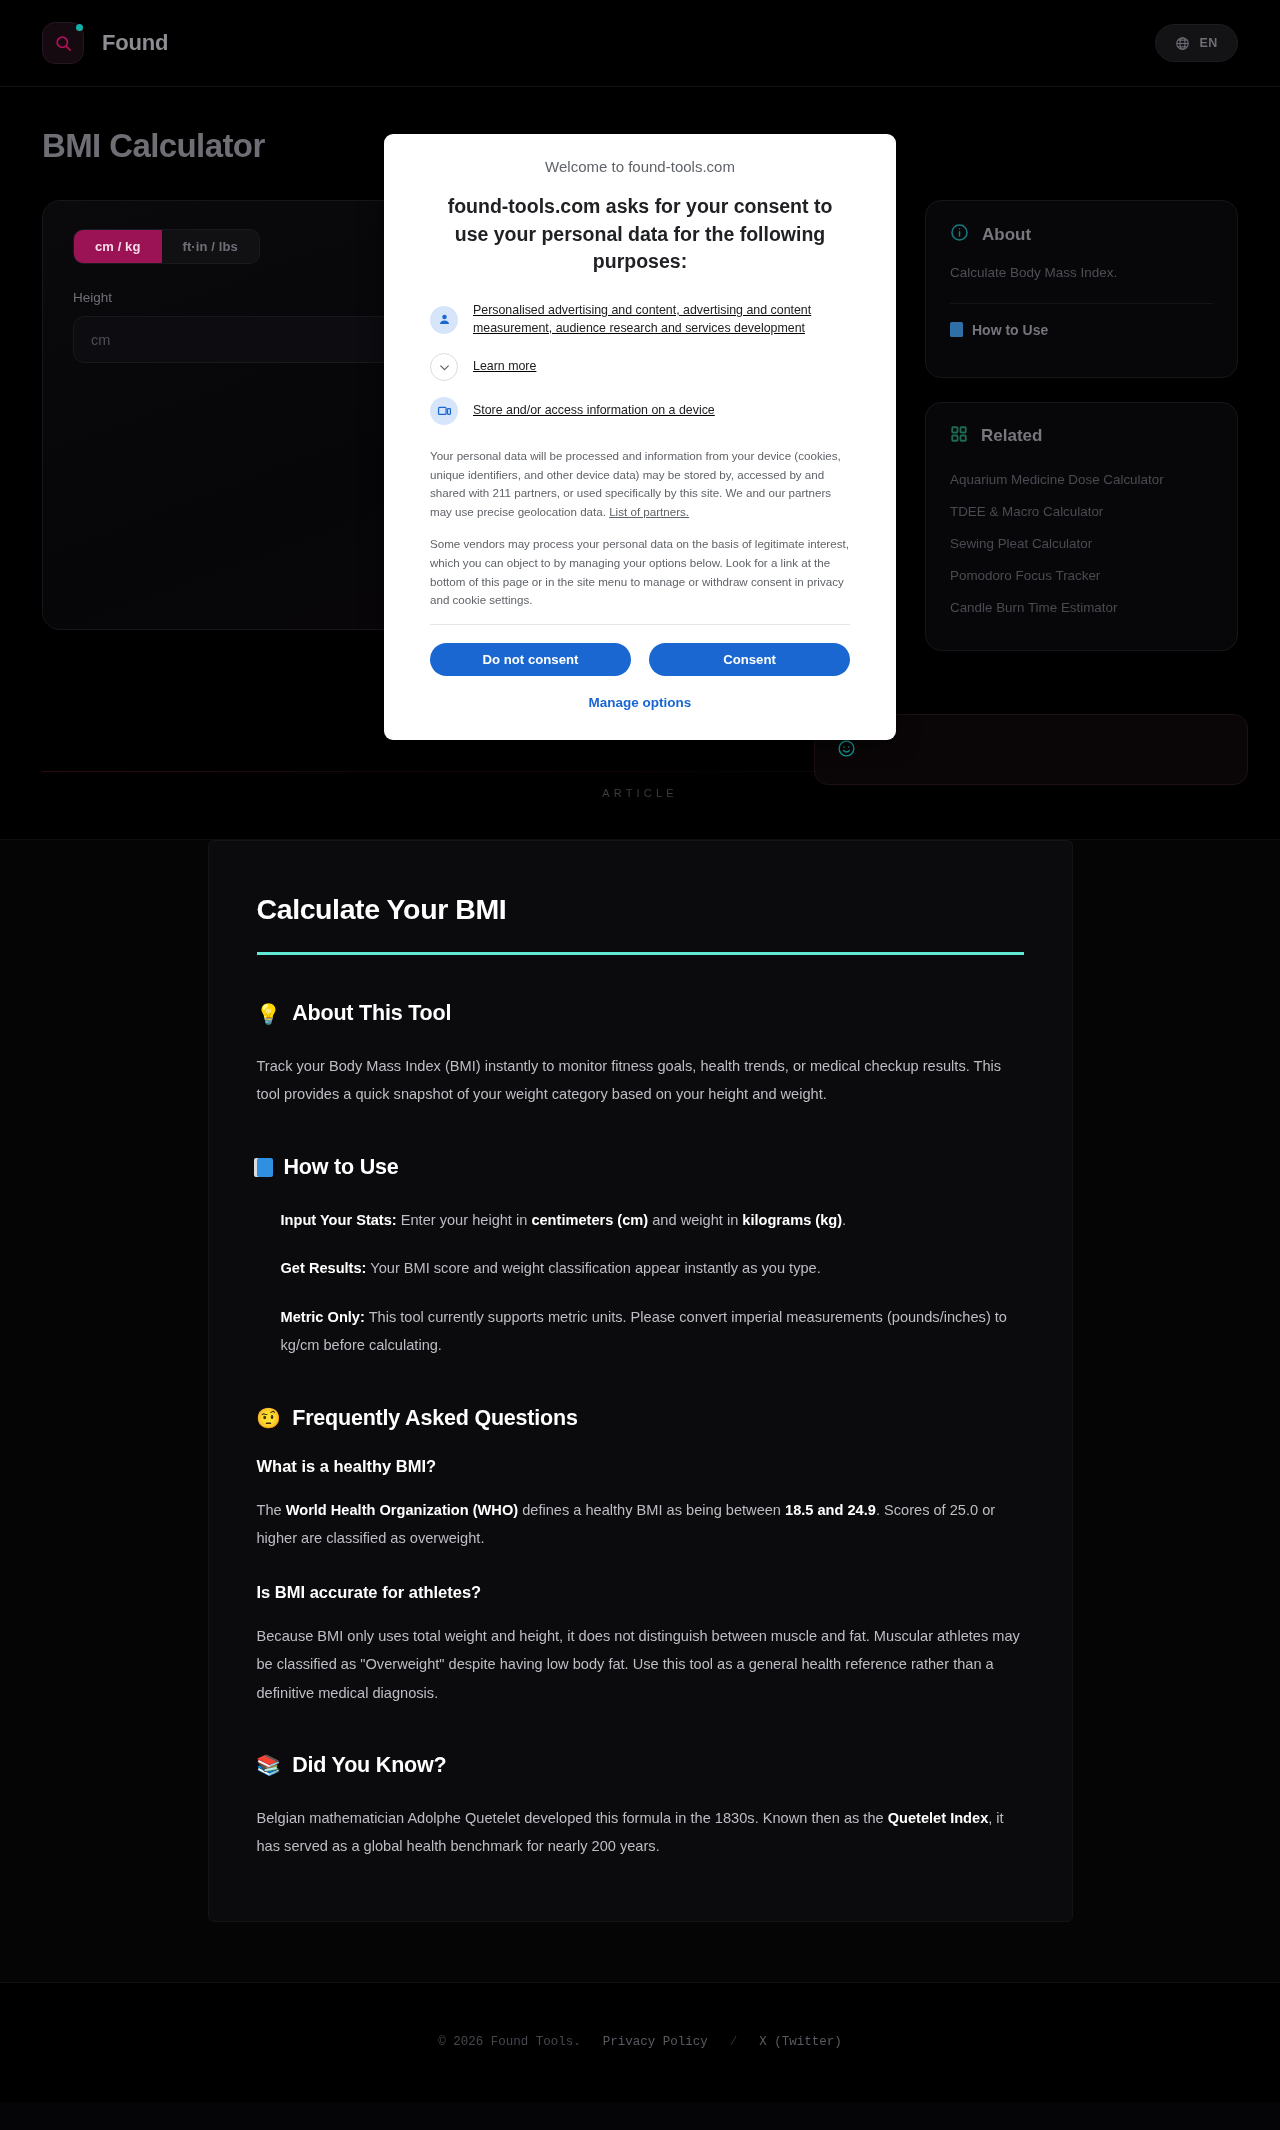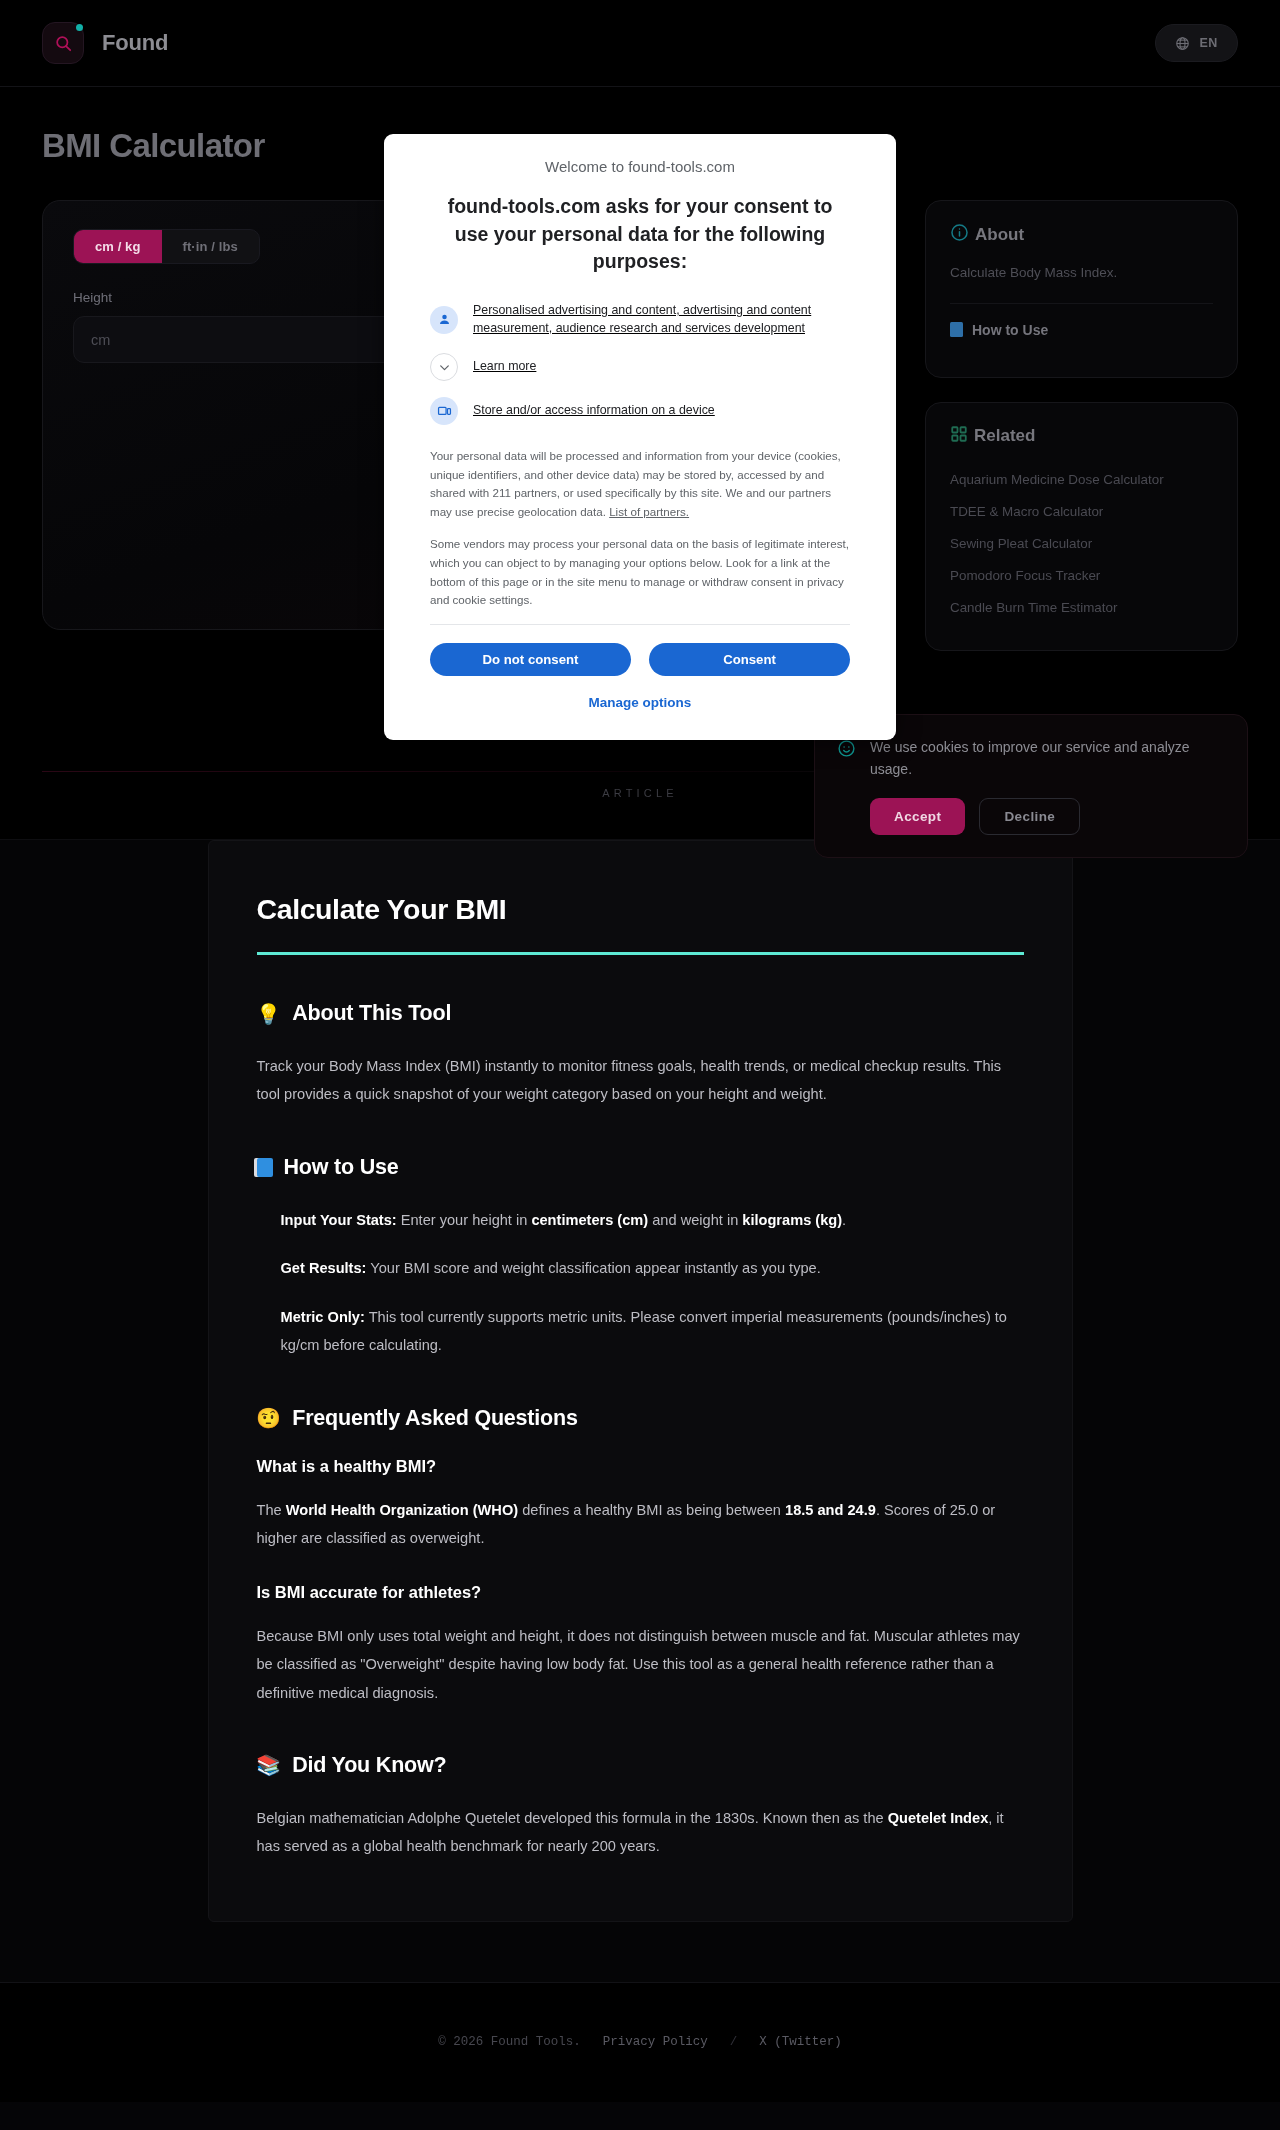--- a/index.html
+++ b/index.html
@@ -156,21 +156,21 @@
   }
   .side-card {
     border-radius: 16px;
     border: 1px solid #16161a;
     background: #070709;
     padding: 22px 24px 26px 24px;
   }
   .side-head {
     display: flex;
     align-items: center;
-    gap: 6px;
+    gap: 13px;
     margin-bottom: 17px;
   }
   .side-head-title {
     font-size: 17px;
     font-weight: 700;
     color: #77777e;
   }
   .side-text {
     font-size: 13.5px;
     color: #4e4e56;
@@ -545,27 +545,20 @@
 
     <div class="cookie-banner">
       <span class="cookie-icon">
         <svg width="19" height="19" viewBox="0 0 24 24" fill="none" stroke="#0f9a95" stroke-width="1.8">
           <circle cx="12" cy="12" r="9.3"></circle>
           <circle cx="9" cy="10" r="1" fill="#0f9a95" stroke="none"></circle>
           <circle cx="15" cy="10" r="1" fill="#0f9a95" stroke="none"></circle>
           <path d="M8.5 14.5c1 1.3 2.1 1.9 3.5 1.9s2.5-.6 3.5-1.9" stroke-linecap="round"></path>
         </svg>
       </span>
-      <div style="flex:1 1 auto;">
-        <p class="cookie-text">We use cookies to improve our service and analyze usage.</p>
-        <div class="cookie-actions">
-          <button class="btn-accept">Accept</button>
-          <button class="btn-decline">Decline</button>
-        </div>
-      </div>
     </div>
   </section>
 
   <div class="article-band">
     <span class="article-kicker">ARTICLE</span>
   </div>
 
   <div class="article-wrap">
     <article class="article-card">
       <h2 class="article-h1">Calculate Your BMI</h2>

